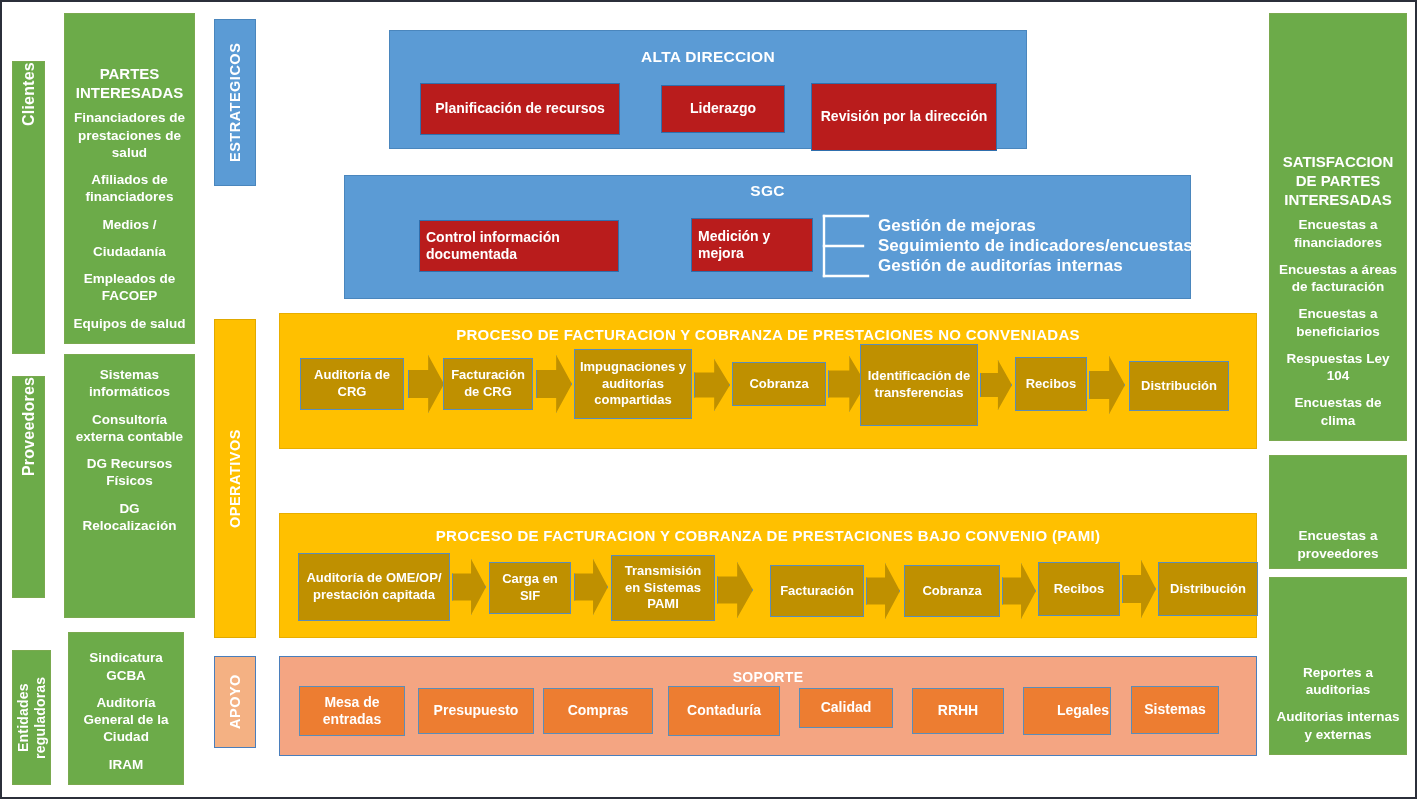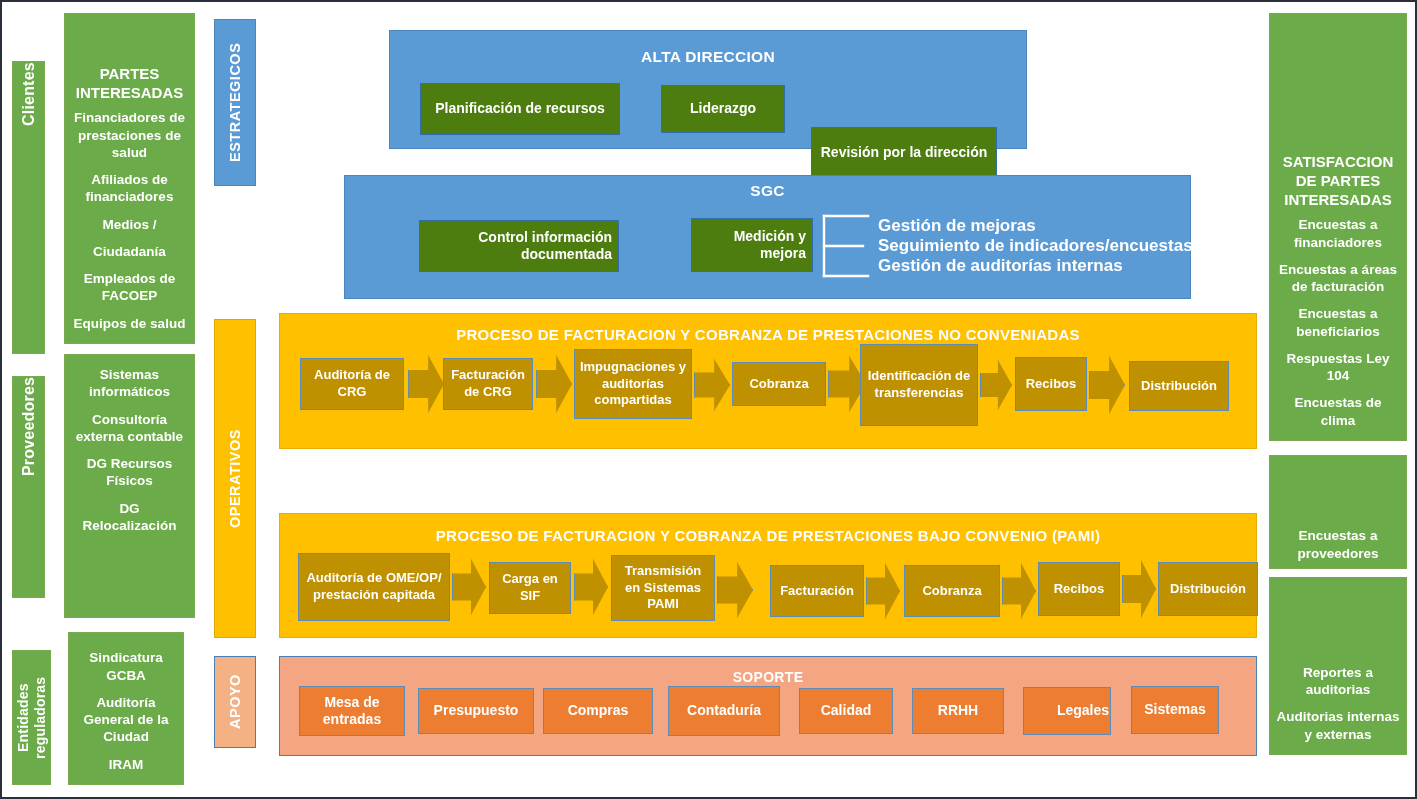--- a/index.html
+++ b/index.html
@@ -69,25 +69,25 @@
   
   .blue-zone {
     background: #5b9bd5;
     border: 1px solid #4a86bd;
   }
   .zone-title {
     color: #ffffff; font-weight: bold; text-align: center;
     font-size: 15.5px; letter-spacing: .3px;
   }
   .blue-box {
-    background: #4d7c0f;
+    background: #b91c1c;
     border: 1px solid #2f6fad;
     color: #ffffff; font-weight: bold;
     display: flex; align-items: center; justify-content: center;
-    text-align: right; font-size: 14px; line-height: 1.25;
+    text-align: left; font-size: 14px; line-height: 1.25;
     padding: 2px 6px;
   }
 
   
   .orange-zone {
     background: #ffc000;
     border: 1px solid #e8ae00;
   }
   .orange-zone .zone-title { font-size: 15px; }
   .gold-box {
@@ -167,21 +167,21 @@
   <div class="abs cat-bar cat-estrategicos" style="left:212px; top:17px; width:42px; height:167px;">ESTRATEGICOS</div>
 
   <div class="abs cat-bar cat-operativos" style="left:212px; top:317px; width:42px; height:319px;">OPERATIVOS</div>
 
   <div class="abs cat-bar cat-apoyo" style="left:212px; top:654px; width:42px; height:92px;">APOYO</div>
 
   <div class="abs blue-zone" style="left:387px; top:28px; width:638px; height:119px;">
     <div class="zone-title abs" style="left:0; top:17px; width:100%;">ALTA DIRECCION</div>
     <div class="abs blue-box" style="left:30px; top:52px; width:200px; height:52px;">Planificación de recursos</div>
     <div class="abs blue-box" style="left:271px; top:54px; width:124px; height:48px;">Liderazgo</div>
-    <div class="abs blue-box" style="left:421px; top:52px; width:186px; height:52px;margin-top:44px;">Revisión por la dirección</div>
+    <div class="abs blue-box" style="left:421px; top:52px; width:186px; height:68px;">Revisión por la dirección</div>
   </div>
 
   <div class="abs blue-zone" style="left:342px; top:173px; width:847px; height:124px;">
     <div class="zone-title abs" style="left:0; top:6px; width:100%;">SGC</div>
     <div class="abs blue-box" style="left:74px; top:44px; width:200px; height:52px;">Control información documentada</div>
     <div class="abs blue-box" style="left:346px; top:42px; width:122px; height:54px;">Medición y mejora</div>
 
     <div class="bracket-wrap" style="left:477px; top:38px; width:60px; height:64px;">
       <svg class="bracket-svg" width="60" height="64" viewBox="0 0 60 64" aria-hidden="true">
         <g stroke="#ffffff" stroke-width="2.4" fill="none" stroke-linecap="square">
@@ -247,21 +247,21 @@
     <div class="abs gold-box" style="left:878px; top:48px; width:100px; height:54px;">Distribución</div>
   </div>
 
   <div class="abs soporte-zone" style="left:277px; top:654px; width:978px; height:100px;">
     <div class="zone-title abs" style="left:0; top:12px; width:100%;">SOPORTE</div>
 
     <div class="abs soporte-box" style="left:19px; top:29px; width:106px; height:50px;">Mesa de entradas</div>
     <div class="abs soporte-box" style="left:138px; top:31px; width:116px; height:46px;">Presupuesto</div>
     <div class="abs soporte-box" style="left:263px; top:31px; width:110px; height:46px;">Compras</div>
     <div class="abs soporte-box" style="left:388px; top:29px; width:112px; height:50px;">Contaduría</div>
-    <div class="abs soporte-box" style="left:519px; top:31px; width:94px; height:46px;text-align:right;">Calidad</div>
+    <div class="abs soporte-box" style="left:519px; top:31px; width:94px; height:40px;text-align:right;">Calidad</div>
     <div class="abs soporte-box" style="left:632px; top:31px; width:92px; height:46px;">RRHH</div>
     <div class="abs soporte-box" style="left:743px; top:30px; width:88px; height:48px;padding-left:36px;">Legales</div>
     <div class="abs soporte-box" style="left:851px; top:29px; width:88px; height:48px;">Sistemas</div>
   </div>
 
   <div class="abs green-right" style="left:1267px; top:11px; width:138px; height:428px;">
     <div class="green-head">SATISFACCION DE PARTES INTERESADAS</div>
     <div class="grp">Encuestas a financiadores</div>
     <div class="grp">Encuestas a áreas de facturación</div>
     <div class="grp">Encuestas a beneficiarios</div>

